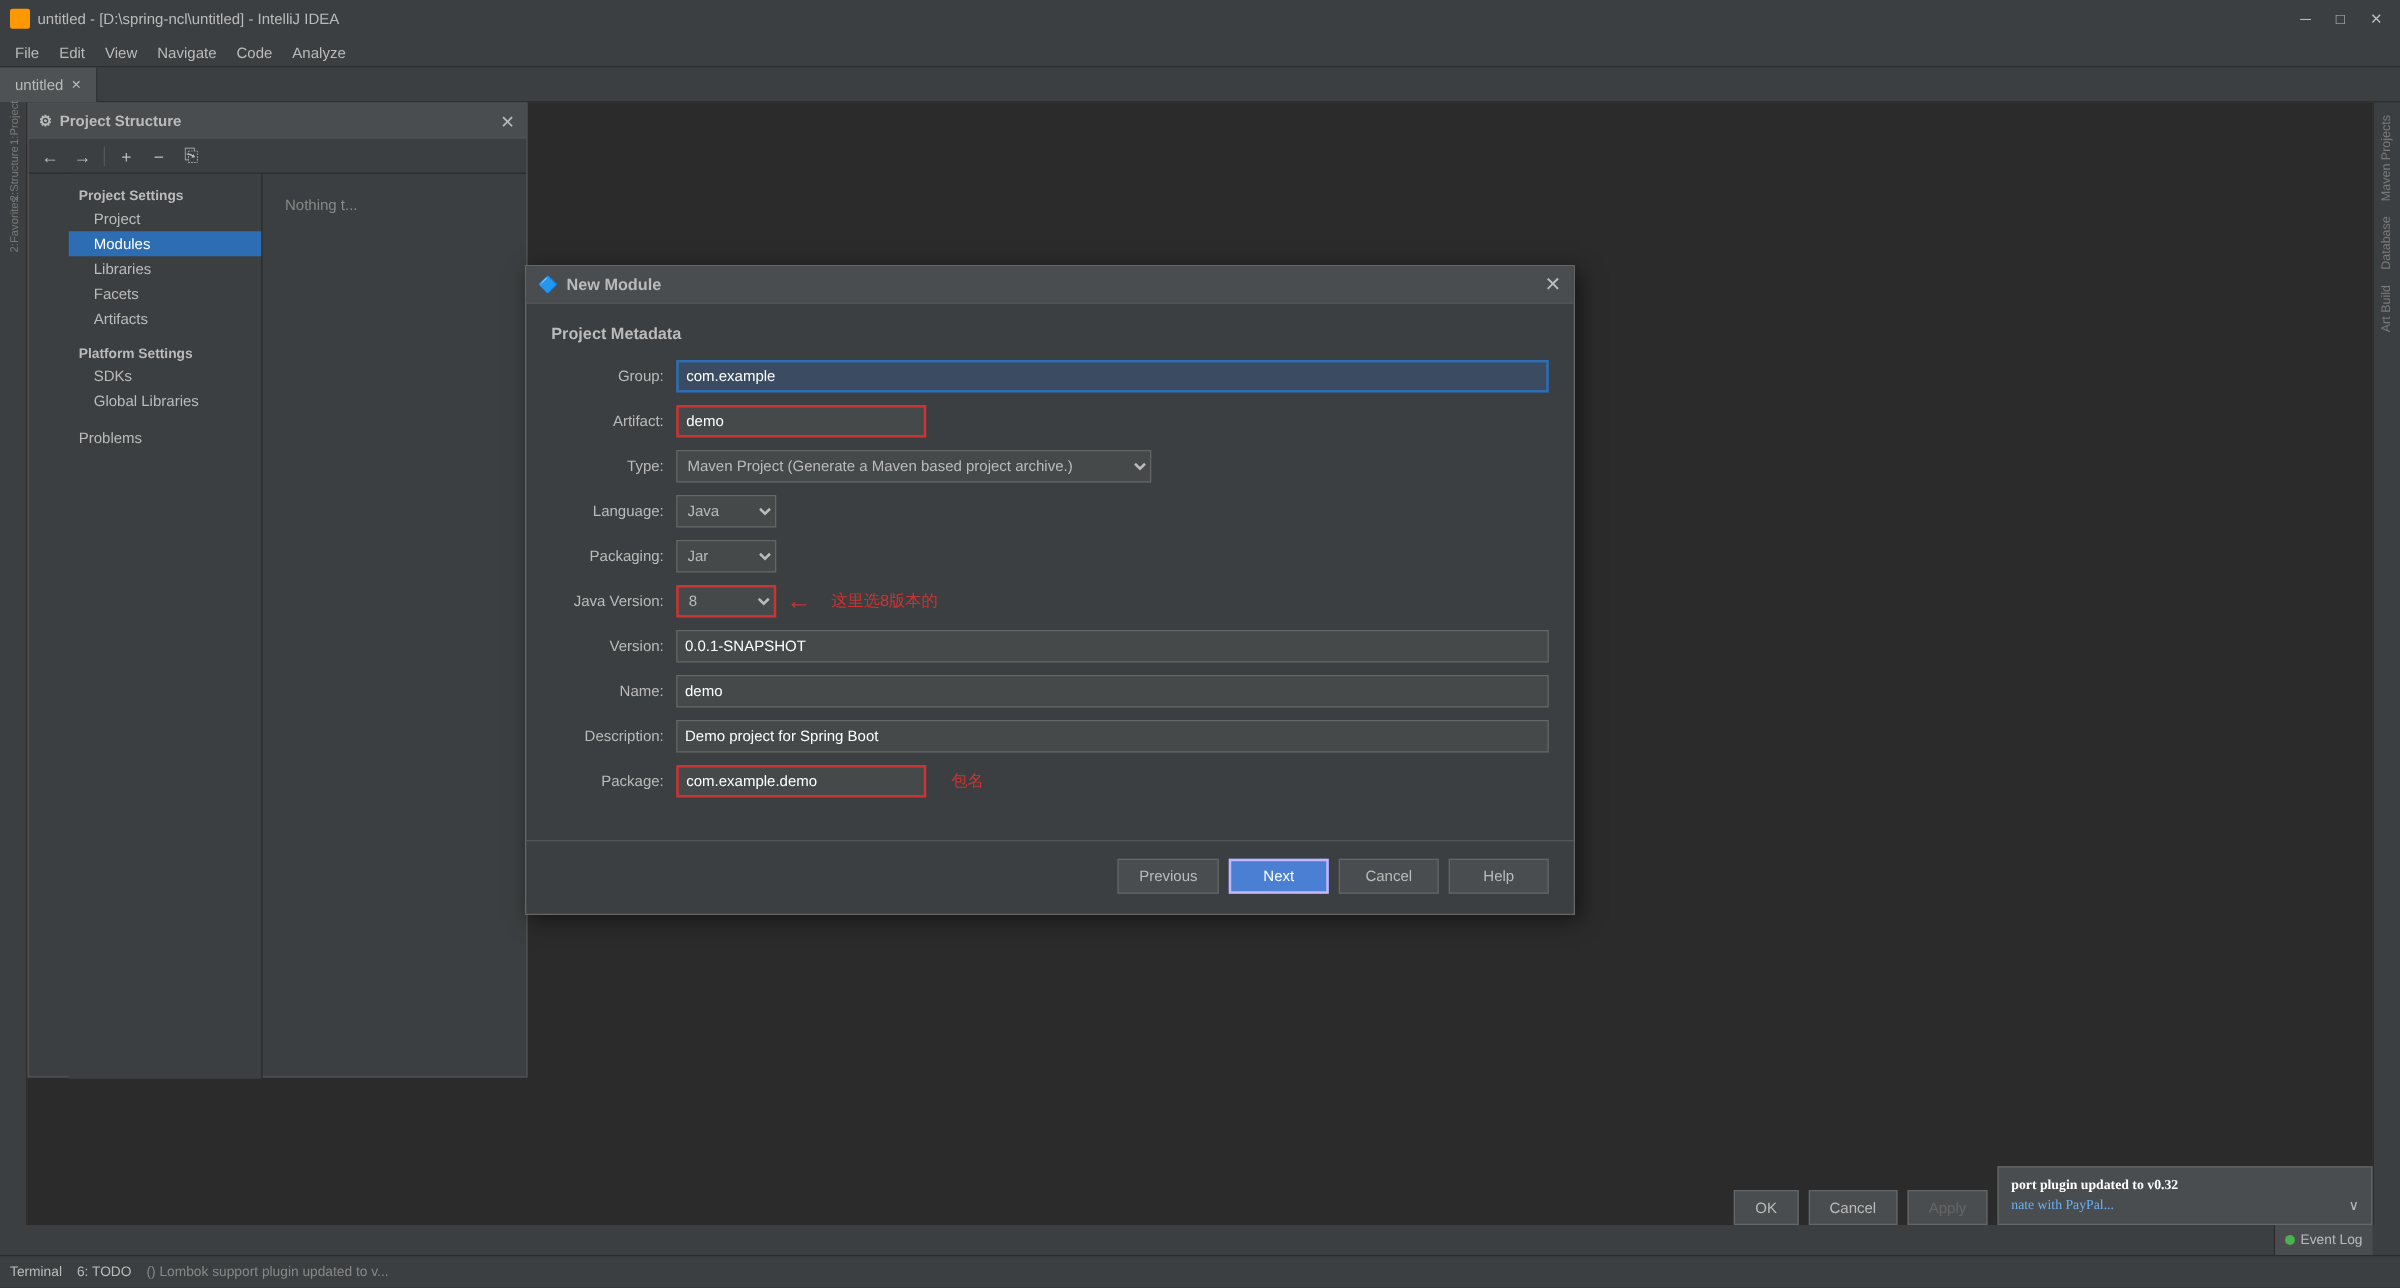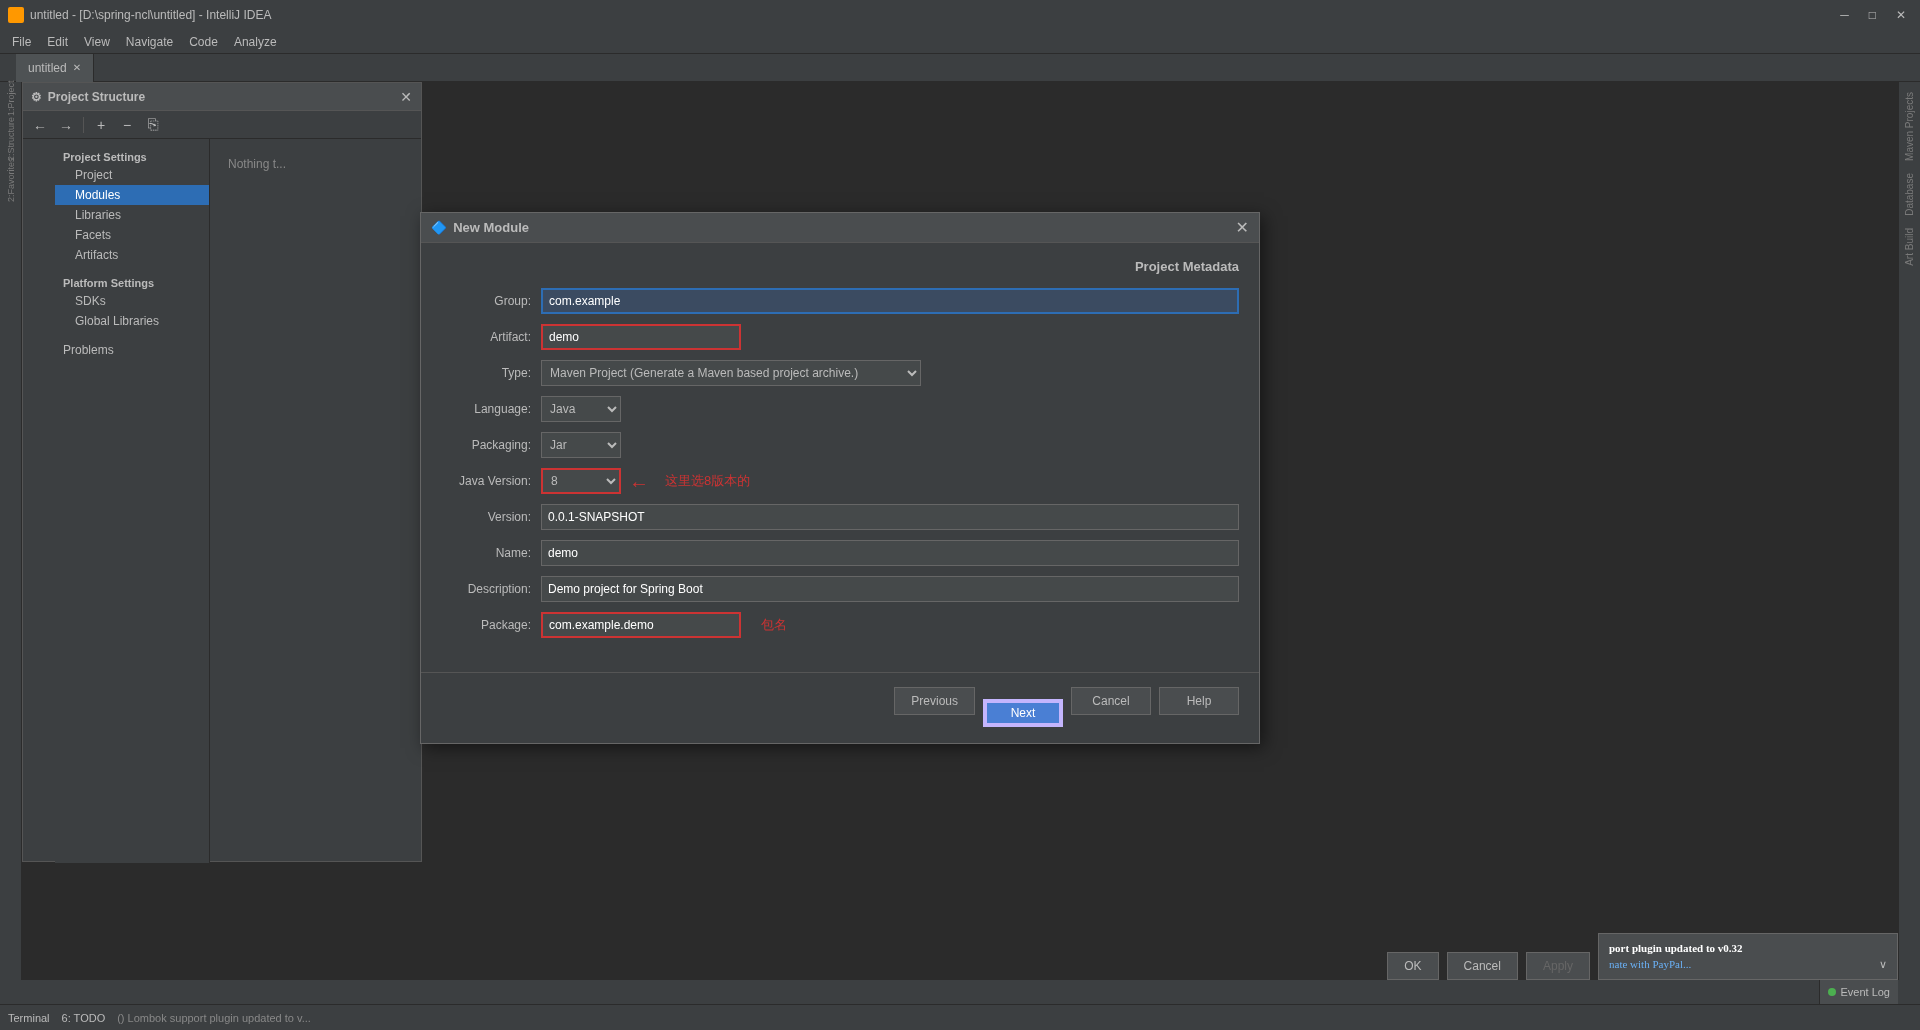--- a/index.html
+++ b/index.html
@@ -58,21 +58,20 @@
     }
     .tab {
       height: 28px;
       padding: 0 12px;
       display: flex;
       align-items: center;
       color: #bbb;
       font-size: 12px;
       background: #4e5254;
       border-right: 1px solid #2b2b2b;
-      margin-left: 16px;
     }
 
     
     .main-layout {
       display: flex;
       height: calc(1030px - 30px - 24px - 28px - 24px - 26px);
       position: relative;
     }
 
     
@@ -265,21 +264,20 @@
       font-size: 16px;
     }
     .dialog-body {
       padding: 16px 20px;
     }
     .dialog-section-title {
       font-size: 13px;
       font-weight: bold;
       color: #bbb;
       margin-bottom: 14px;
-      text-align: right;
     }
     .form-row {
       display: flex;
       align-items: center;
       margin-bottom: 10px;
     }
     .form-label {
       width: 100px;
       color: #bbb;
       font-size: 12px;
@@ -345,23 +343,22 @@
       min-width: 80px;
       padding: 0 16px;
       background: #4a4d4f;
       border: 1px solid #666;
       color: #bbb;
       font-size: 12px;
       cursor: pointer;
     }
     .dialog-btn.primary {
       background: #4a7fd4;
-      border: 4px solid #c4b5fd;
+      border: 2px solid #c4b5fd;
       color: #fff;
-      margin-top: 12px;
     }
 
     
     .notification-panel {
       position: absolute;
       bottom: 50px;
       right: 22px;
       width: 300px;
       background: #4a4d4f;
       border: 1px solid #666;

